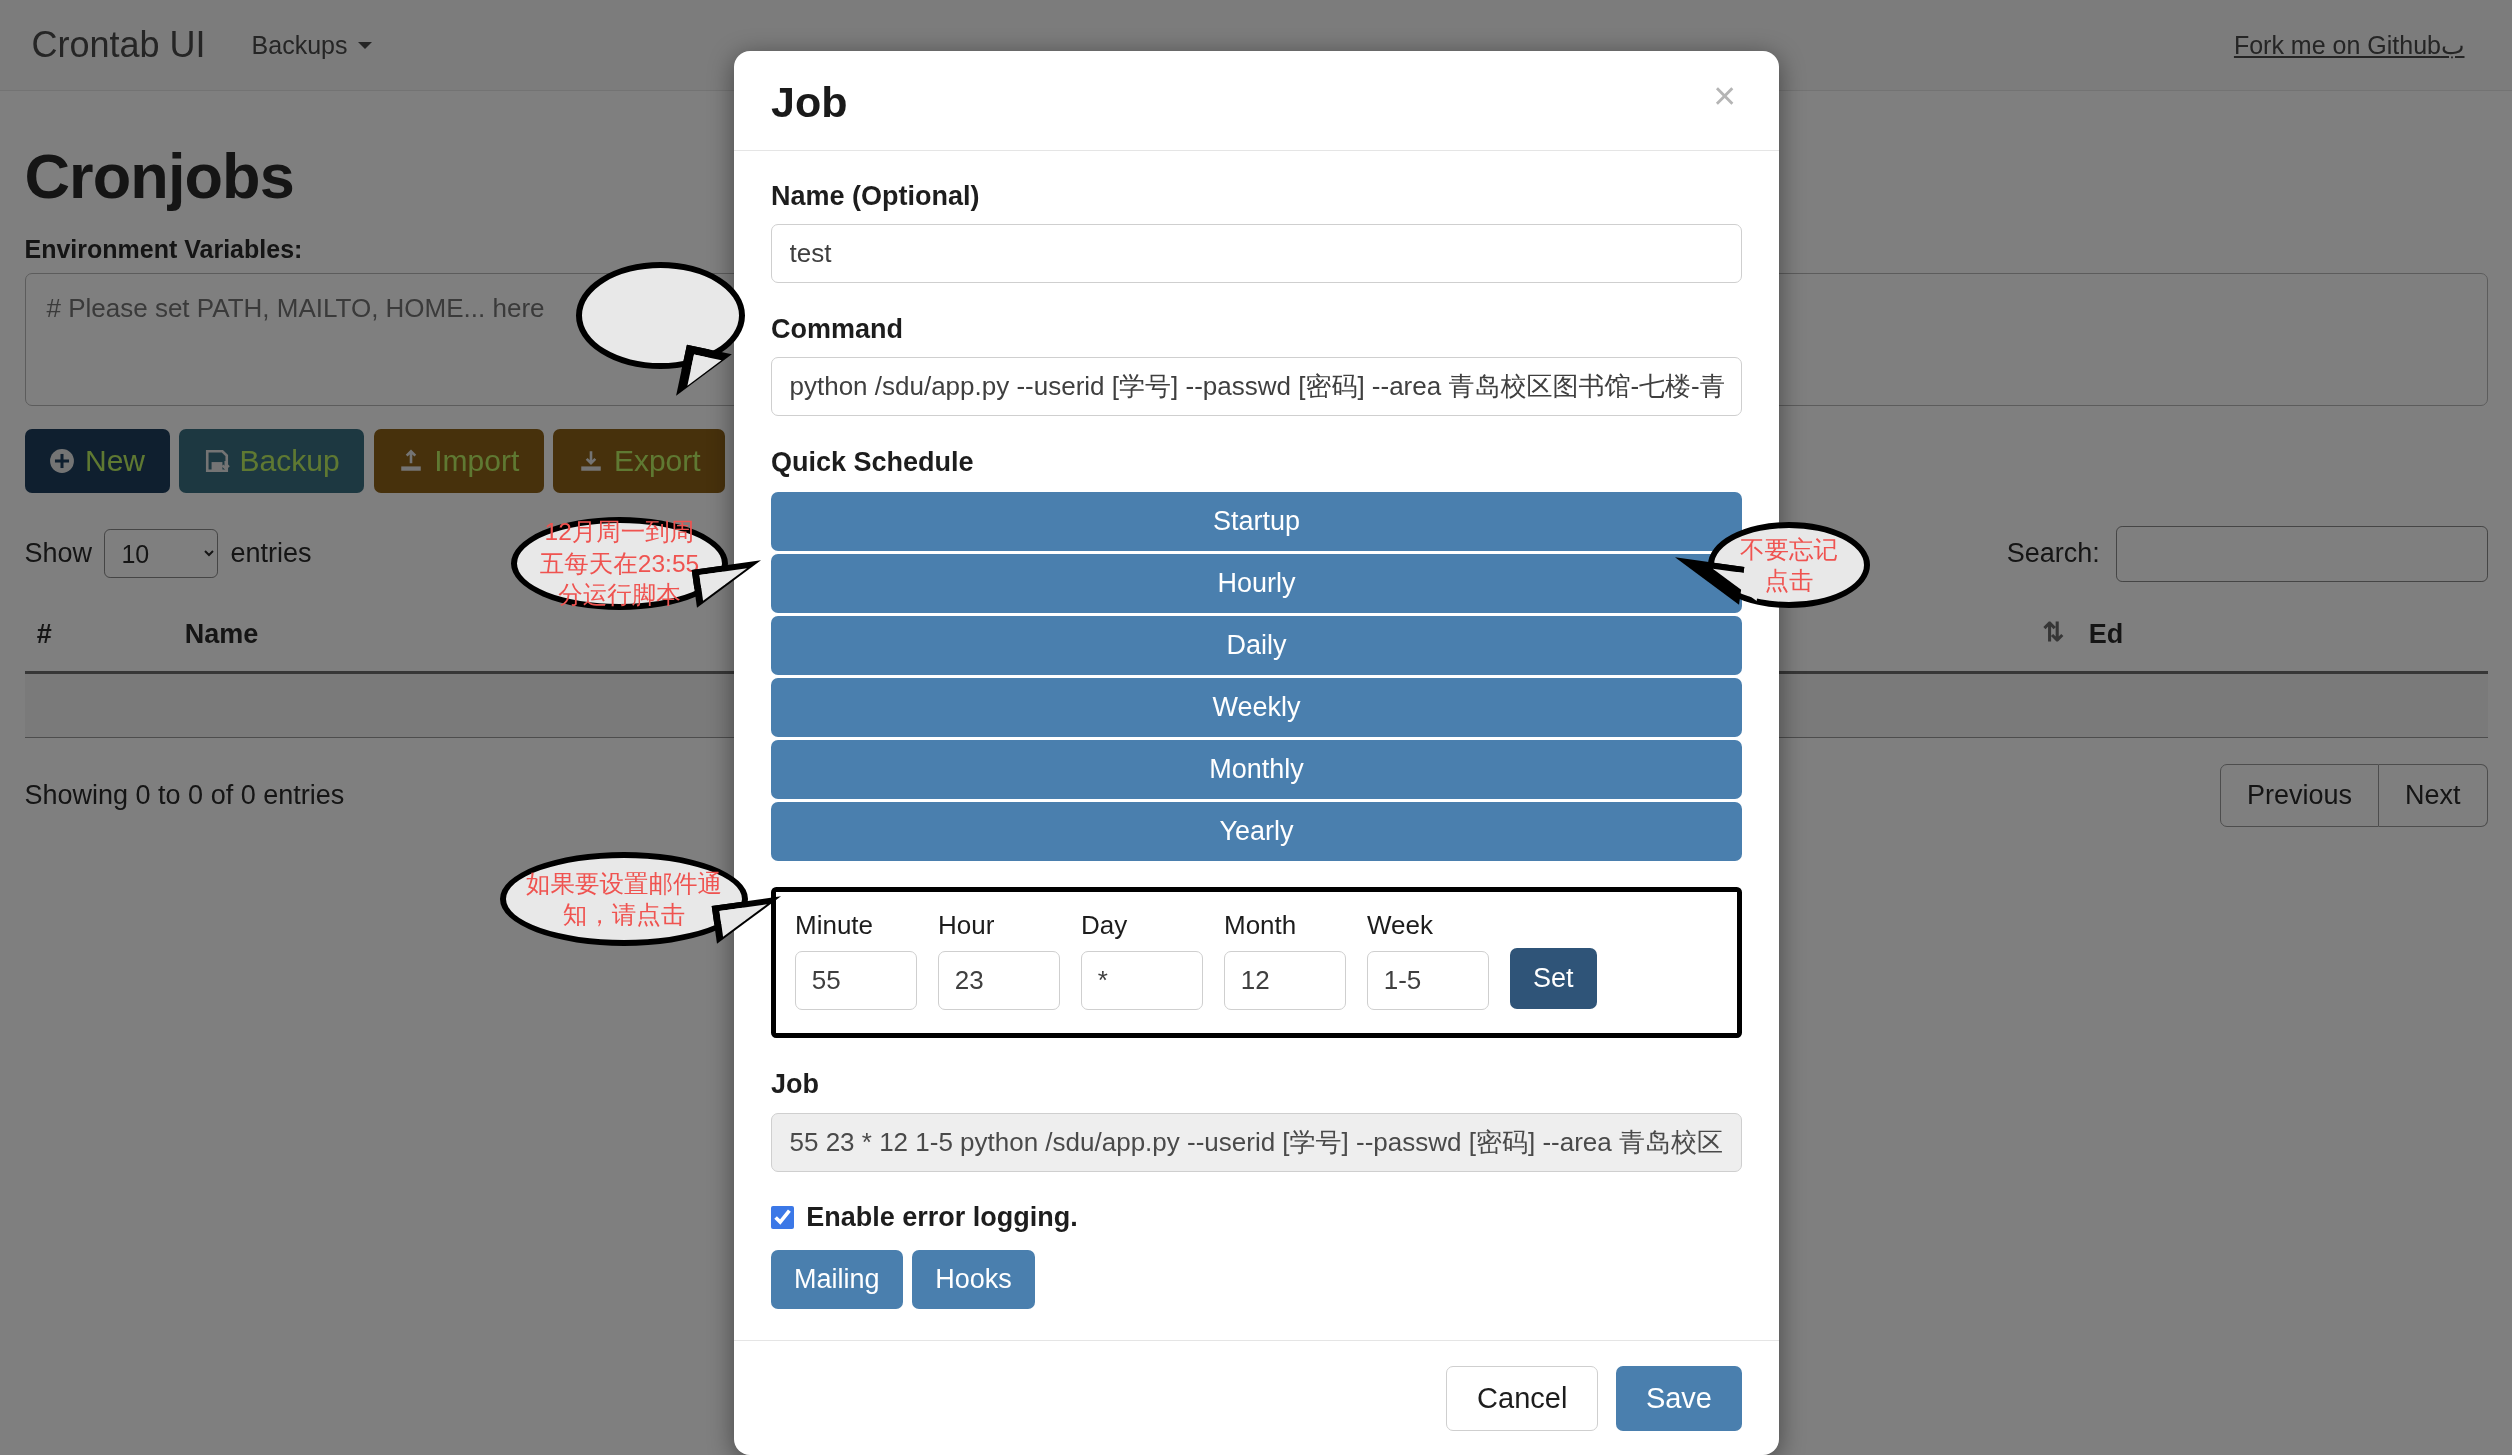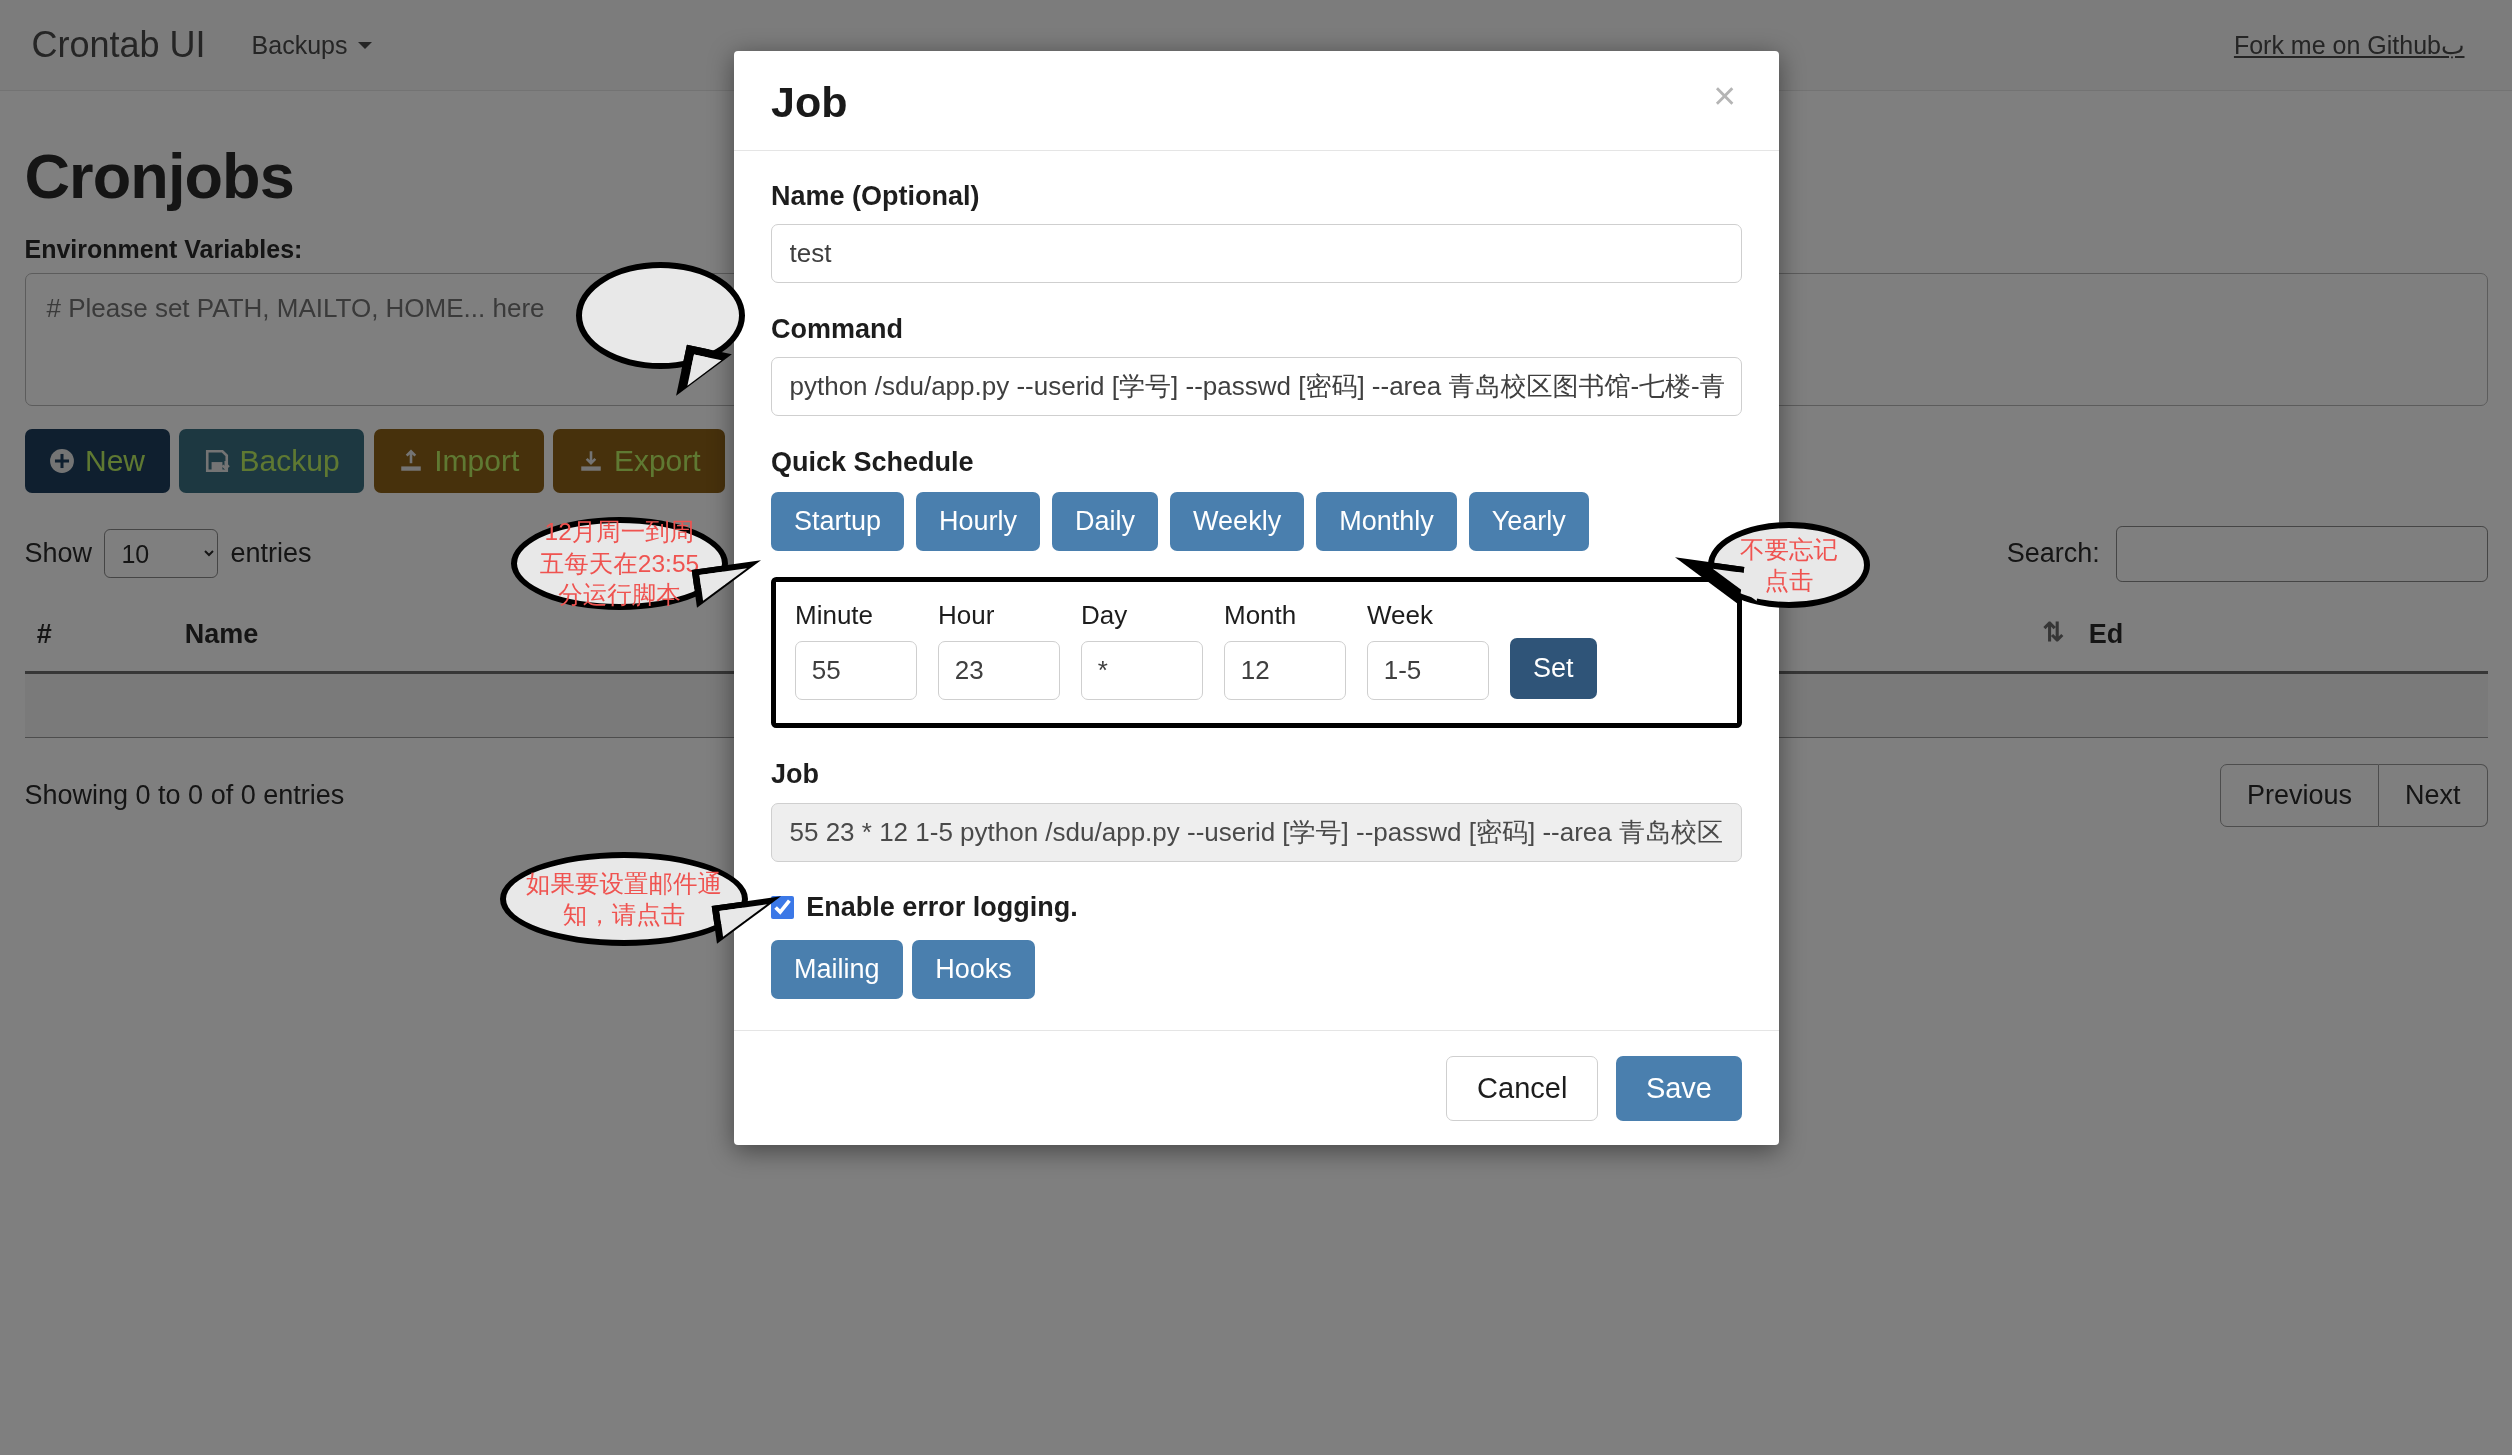--- a/index.html
+++ b/index.html
@@ -113,21 +113,21 @@
     border:0.9px solid #9a9a9a; background:transparent;
     font-family:"Liberation Sans", sans-serif; cursor:pointer;
   }
   .pg-btn:first-child { border-radius:7px 0 0 7px; }
   .pg-btn:last-child { border-radius:0 7px 7px 0; border-left:none; }
 
   
   .modal {
     position:absolute; z-index:100;
     left: 734px; top: 51px; width: 1045px;
-    background:#fff; border-radius: 4px;
+    background:#fff; border-radius: 16px;
     box-shadow: 0 5.2px 26px rgba(0,0,0,0.45);
   }
   .modal-header {
     padding: 30px 37px 26px 37px; border-bottom:0.9px solid #e5e5e5;
     display:flex; align-items:flex-start;
   }
   .modal-title { font-size:43px; font-weight:bold; color:#1a1a1a; line-height:1; }
   .modal-close {
     margin-left:auto; font-size:39px; color:#b5b5b5; line-height:0.7;
     background:none; border:none; cursor:pointer;
@@ -139,21 +139,21 @@
     margin: 0 0 12.2px 0;
   }
   .fld-label.mt { margin-top: 31px; }
   .txt-input {
     width:100%; height:59px; border:0.9px solid #cfcfcf; border-radius:7px;
     font-size:26px; color:#3f3f3f; padding: 0 17.5px;
     font-family:"Liberation Sans", sans-serif; background:#fff;
   }
   .txt-input.readonly { background:#eeeeee; color:#4a4a4a; }
 
-  .quick-row { display:flex; gap:12px; margin-top:14px; }
+  .quick-row { display:flex; gap:3px; margin-top:14px;flex-direction:column; }
   .qbtn {
     background:#4a7fae; color:#fff; border:none; border-radius:7px;
     font-size:27px; padding: 14px 23px; cursor:pointer;
     font-family:"Liberation Sans", sans-serif;
   }
 
   .cron-box {
     margin-top: 26px; border: 5.2px solid #000; border-radius:5.2px;
     padding: 17.5px 19px 23px 19px;
     display:flex; align-items:flex-end; gap: 21px;

